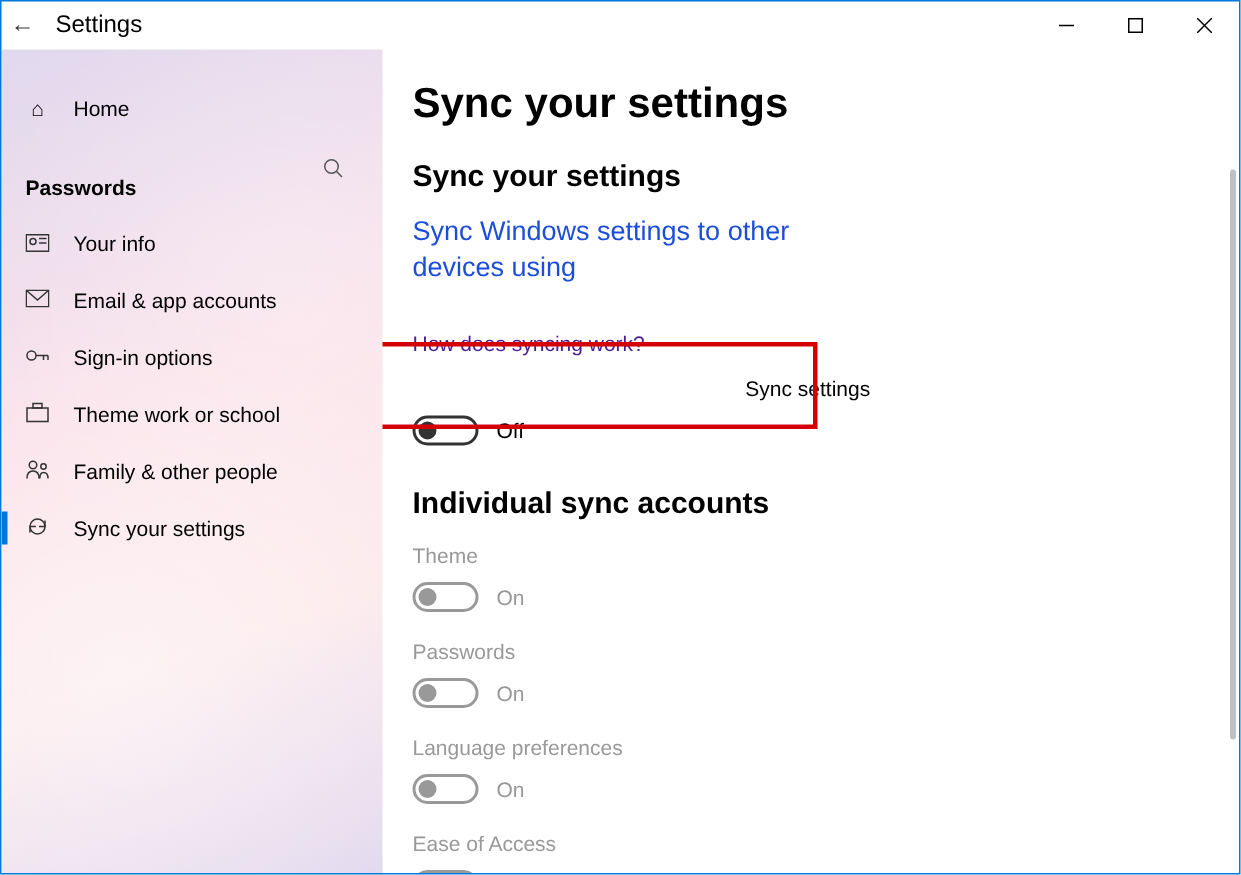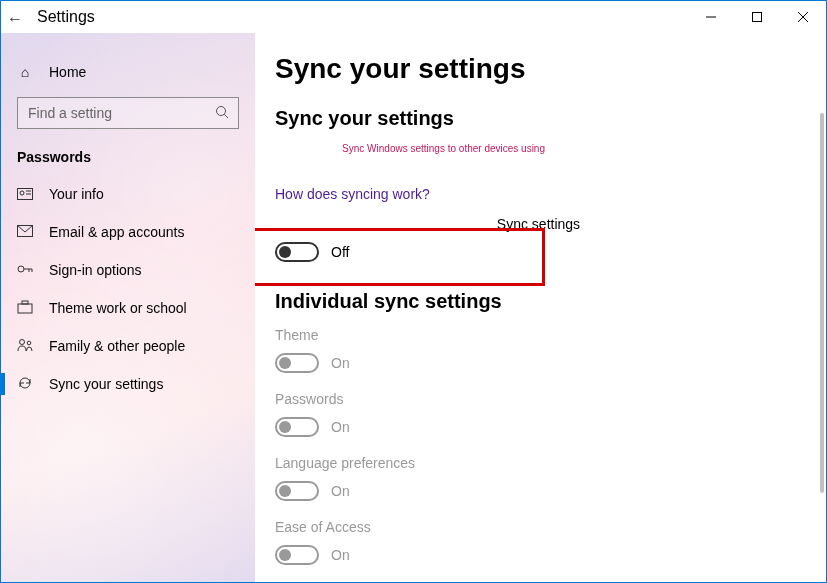--- a/index.html
+++ b/index.html
@@ -90,21 +90,21 @@
   }
   
   .content {
     flex: 1;
     padding: 20px 24px 0 20px;
     overflow: hidden;
     position: relative;
   }
   .page-title { font-size: 28px; font-weight: 600; margin-bottom: 22px; }
   .subhead { font-size: 20px; font-weight: 600; margin-top: 8px; margin-bottom: 12px; }
-  .desc { font-size: 10px; color: #be185d; max-width: 270px; line-height: 1.35; text-align: right; }
+  .desc { font-size: 18px; color: #1d4ed8; max-width: 270px; line-height: 1.35; }
   .link { color: #4c1d95; font-size: 14px; margin-top: 30px; display: inline-block; }
   .setting-block { margin-top: 14px; text-align: center; }
   .setting-label { font-size: 14px; margin-bottom: 10px; }
   .toggle-row { display: flex; align-items: center; gap: 12px; }
   .toggle {
     width: 44px; height: 20px;
     border: 2px solid #333;
     border-radius: 10px;
     position: relative;
     background: #fff;
@@ -160,21 +160,20 @@
 </div>
 
 <div class="app-body">
 
   <div class="sidebar">
     <div class="home-row">
       <span class="nav-icon">⌂</span>
       <span>Home</span>
     </div>
     <div class="search-wrap">
-      <input class="search-box" placeholder="Find a setting" style="">
       <span class="search-icon">
         <svg width="14" height="14" viewBox="0 0 14 14">
             <circle cx="6" cy="6" r="4.5" fill="none" stroke="#555" stroke-width="1"></circle>
             <line x1="9.2" y1="9.2" x2="13" y2="13" stroke="#555" stroke-width="1"></line>
           </svg>
       </span>
     </div>
     <div class="section-header">Passwords</div>
 
     <div class="nav-item">
@@ -258,21 +257,21 @@
       <div class="toggle-row">
         <div class="toggle">
             <div class="knob"></div>
           </div>
         <span class="toggle-text">Off</span>
       </div>
     </div>
 
     <div class="highlight-box" style="left:-4px; top:195px; width:294px; height:58px;"></div>
 
-    <h2 class="section-title2">Individual sync settings</h2>
+    <h2 class="section-title2">Individual sync accounts</h2>
 
     <div class="ind-item">
       <div class="setting-label disabled">Theme</div>
       <div class="toggle-row">
         <div class="toggle disabled">
             <div class="knob"></div>
           </div>
         <span class="toggle-text disabled">On</span>
       </div>
     </div>

